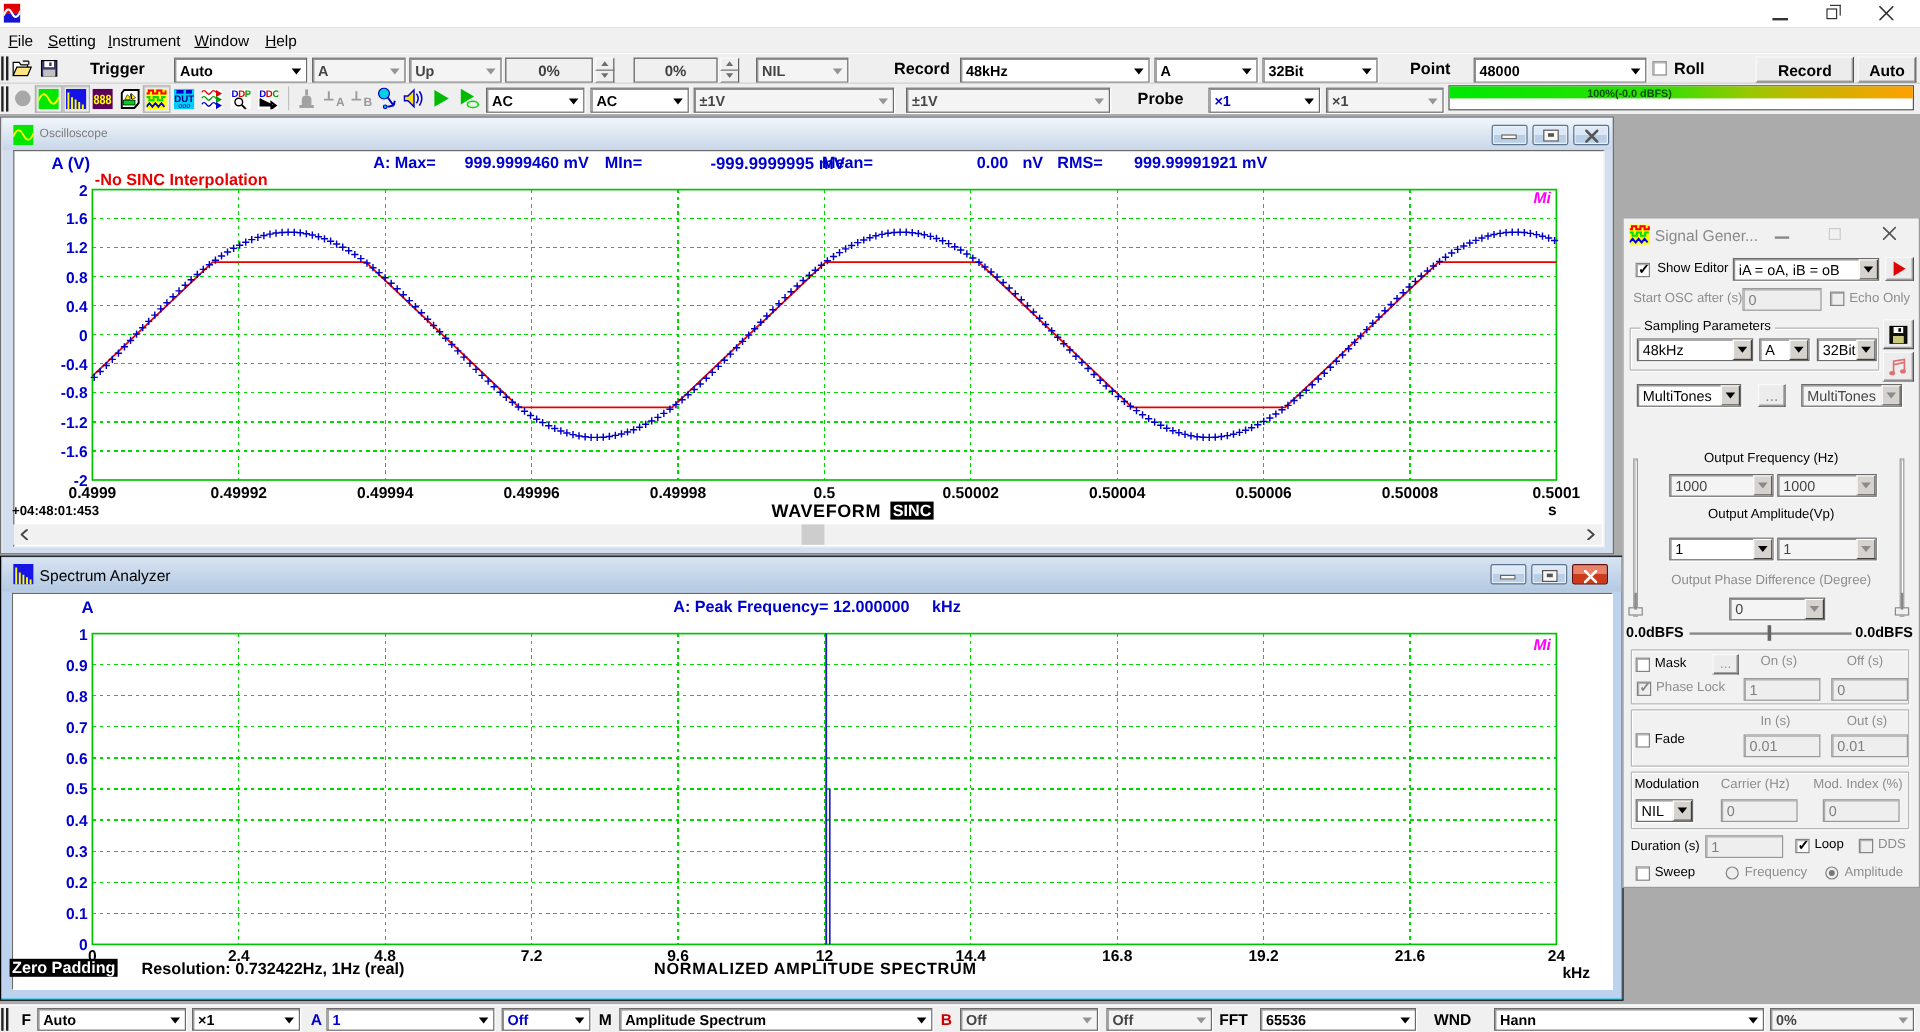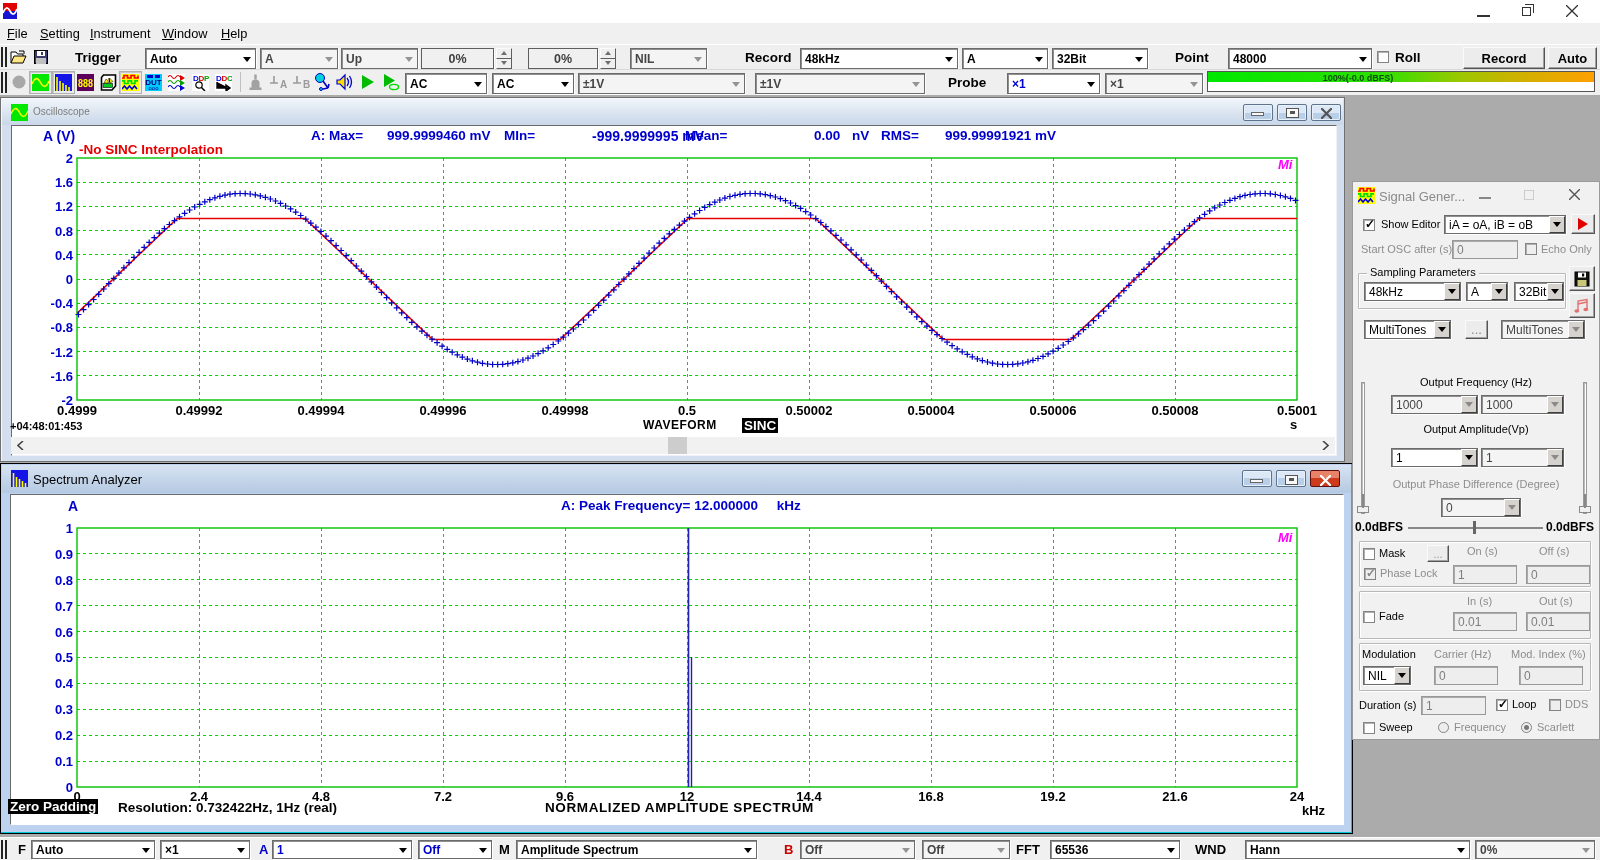--- a/index.html
+++ b/index.html
@@ -258,21 +258,21 @@
 <div class="xlab" style="left:408px;top:403px">0.49996</div>
 <div class="xlab" style="left:530px;top:403px">0.49998</div>
 <div class="xlab" style="left:652px;top:403px">0.5</div>
 <div class="xlab" style="left:774px;top:403px">0.50002</div>
 <div class="xlab" style="left:896px;top:403px">0.50004</div>
 <div class="xlab" style="left:1018px;top:403px">0.50006</div>
 <div class="xlab" style="left:1140px;top:403px">0.50008</div>
 <div class="xlab" style="left:1262px;top:403px">0.5001</div>
 <div class="abs b" style="left:1290px;top:417px;font-size:13px">s</div>
 <div class="abs b" style="left:10px;top:420px;font-size:11px">+04:48:01:453</div>
-<div class="abs b" style="left:643px;top:418px;font-size:12px;letter-spacing:0.5px">WAVEFORM</div>
+<div class="abs b" style="left:643px;top:418px;font-size:15px;letter-spacing:0.5px">WAVEFORM</div>
 <div class="abs b" style="left:742px;top:418px;font-size:13.5px;background:#000;color:#fff;padding:0 2px">SINC</div>
 <div class="abs b" style="left:1278px;top:157px;font-size:13px;color:#ff00ff;font-style:italic">Mi</div>
 <svg class="abs" style="left:0;top:0" width="1600" height="860" viewBox="0 0 1600 860" pointer-events="none">
     <path d="M199.0 158 V400 M321.0 158 V400 M443.0 158 V400 M565.0 158 V400 M687.0 158 V400 M809.0 158 V400 M931.0 158 V400 M1053.0 158 V400 M1175.0 158 V400 " stroke="#00d800" stroke-width="1" stroke-dasharray="3 3" fill="none" shape-rendering="crispEdges"></path>
     <path d="M77 182.2 H1297 M77 206.4 H1297 M77 230.6 H1297 M77 254.8 H1297 M77 279.0 H1297 M77 303.2 H1297 M77 327.4 H1297 M77 351.6 H1297 M77 375.8 H1297 " stroke="#00d800" stroke-width="1" stroke-dasharray="3 3" fill="none" shape-rendering="crispEdges"></path>
     <rect x="77" y="158" width="1220" height="242" fill="none" stroke="#00c400" stroke-width="1.4"></rect>
     <path d="M77.0 313.4 L177.2 218.5 L304.9 218.5 L432.6 339.5 L560.2 339.5 L688.0 218.5 L815.7 218.5 L943.4 339.5 L1071.0 339.5 L1198.8 218.5 L1297.0 218.5" stroke="#e80000" stroke-width="1.5" fill="none"></path>
     <path d="M75.5 314.5h6M78.5 311.5v6M80.5 309.6h6M83.5 306.6v6M85.6 304.6h6M88.6 301.6v6M90.6 299.5h6M93.6 296.5v6M95.7 294.3h6M98.7 291.3v6M100.7 289.0h6M103.7 286.0v6M105.8 283.7h6M108.8 280.7v6M110.8 278.4h6M113.8 275.4v6M115.9 273.1h6M118.9 270.1v6M120.9 267.8h6M123.9 264.8v6M126.0 262.6h6M129.0 259.6v6M131.0 257.4h6M134.0 254.4v6M136.1 252.3h6M139.1 249.3v6M141.2 247.3h6M144.2 244.3v6M146.2 242.4h6M149.2 239.4v6M151.3 237.7h6M154.3 234.7v6M156.3 233.1h6M159.3 230.1v6M161.4 228.7h6M164.4 225.7v6M166.4 224.5h6M169.4 221.5v6M171.5 220.6h6M174.5 217.6v6M176.5 216.8h6M179.5 213.8v6M181.6 213.3h6M184.6 210.3v6M186.6 210.0h6M189.6 207.0v6M191.7 207.0h6M194.7 204.0v6M196.7 204.3h6M199.7 201.3v6M201.8 201.8h6M204.8 198.8v6M206.8 199.7h6M209.8 196.7v6M211.9 197.8h6M214.9 194.8v6M216.9 196.3h6M219.9 193.3v6M222.0 195.1h6M225.0 192.1v6M227.0 194.2h6M230.0 191.2v6M232.1 193.7h6M235.1 190.7v6M237.1 193.5h6M240.1 190.5v6M242.2 193.6h6M245.2 190.6v6M247.2 194.0h6M250.2 191.0v6M252.3 194.8h6M255.3 191.8v6M257.3 195.9h6M260.3 192.9v6M262.4 197.3h6M265.4 194.3v6M267.4 199.0h6M270.4 196.0v6M272.5 201.0h6M275.5 198.0v6M277.5 203.4h6M280.5 200.4v6M282.6 206.0h6M285.6 203.0v6M287.6 208.9h6M290.6 205.9v6M292.7 212.1h6M295.7 209.1v6M297.7 215.5h6M300.7 212.5v6M302.8 219.2h6M305.8 216.2v6M307.8 223.1h6M310.8 220.1v6M312.9 227.2h6M315.9 224.2v6M317.9 231.5h6M320.9 228.5v6M323.0 236.1h6M326.0 233.1v6M328.0 240.7h6M331.0 237.7v6M333.1 245.6h6M336.1 242.6v6M338.1 250.5h6M341.1 247.5v6M343.2 255.6h6M346.2 252.6v6M348.2 260.7h6M351.2 257.7v6M353.3 266.0h6M356.3 263.0v6M358.3 271.2h6M361.3 268.2v6M363.4 276.5h6M366.4 273.5v6M368.4 281.8h6M371.4 278.8v6M373.5 287.1h6M376.5 284.1v6M378.5 292.4h6M381.5 289.4v6M383.6 297.6h6M386.6 294.6v6M388.6 302.8h6M391.6 299.8v6M393.7 307.8h6M396.7 304.8v6M398.7 312.8h6M401.7 309.8v6M403.8 317.6h6M406.8 314.6v6M408.8 322.3h6M411.8 319.3v6M413.9 326.8h6M416.9 323.8v6M418.9 331.1h6M421.9 328.1v6M424.0 335.2h6M427.0 332.2v6M429.0 339.1h6M432.0 336.1v6M434.1 342.7h6M437.1 339.7v6M439.1 346.2h6M442.1 343.2v6M444.2 349.3h6M447.2 346.3v6M449.2 352.2h6M452.2 349.2v6M454.3 354.8h6M457.3 351.8v6M459.3 357.1h6M462.3 354.1v6M464.4 359.1h6M467.4 356.1v6M469.4 360.8h6M472.4 357.8v6M474.5 362.2h6M477.5 359.2v6M479.5 363.3h6M482.5 360.3v6M484.6 364.0h6M487.6 361.0v6M489.6 364.5h6M492.6 361.5v6M494.7 364.5h6M497.7 361.5v6M499.7 364.3h6M502.7 361.3v6M504.8 363.7h6M507.8 360.7v6M509.8 362.8h6M512.8 359.8v6M514.9 361.6h6M517.9 358.6v6M519.9 360.0h6M522.9 357.0v6M525.0 358.2h6M528.0 355.2v6M530.0 356.0h6M533.0 353.0v6M535.1 353.6h6M538.1 350.6v6M540.1 350.8h6M543.1 347.8v6M545.2 347.8h6M548.2 344.8v6M550.2 344.5h6M553.2 341.5v6M555.3 341.0h6M558.3 338.0v6M560.3 337.2h6M563.3 334.2v6M565.4 333.2h6M568.4 330.2v6M570.4 329.0h6M573.4 326.0v6M575.5 324.6h6M578.5 321.6v6M580.5 320.0h6M583.5 317.0v6M585.6 315.2h6M588.6 312.2v6M590.6 310.3h6M593.6 307.3v6M595.6 305.3h6M598.6 302.3v6M600.7 300.2h6M603.7 297.2v6M605.7 295.1h6M608.7 292.1v6M610.8 289.8h6M613.8 286.8v6M615.8 284.5h6M618.8 281.5v6M620.9 279.2h6M623.9 276.2v6M625.9 273.9h6M628.9 270.9v6M631.0 268.6h6M634.0 265.6v6M636.0 263.4h6M639.0 260.4v6M641.1 258.2h6M644.1 255.2v6M646.1 253.1h6M649.1 250.1v6M651.2 248.0h6M654.2 245.0v6M656.2 243.2h6M659.2 240.2v6M661.3 238.4h6M664.3 235.4v6M666.3 233.8h6M669.3 230.8v6M671.4 229.4h6M674.4 226.4v6M676.4 225.2h6M679.4 222.2v6M681.5 221.1h6M684.5 218.1v6M686.5 217.3h6M689.5 214.3v6M691.6 213.8h6M694.6 210.8v6M696.6 210.5h6M699.6 207.5v6M701.7 207.4h6M704.7 204.4v6M706.7 204.6h6M709.7 201.6v6M711.8 202.2h6M714.8 199.2v6M716.8 200.0h6M719.8 197.0v6M721.9 198.1h6M724.9 195.1v6M726.9 196.5h6M729.9 193.5v6M732.0 195.3h6M735.0 192.3v6M737.0 194.3h6M740.0 191.3v6M742.1 193.7h6M745.1 190.7v6M747.1 193.5h6M750.1 190.5v6M752.2 193.5h6M755.2 190.5v6M757.2 193.9h6M760.2 190.9v6M762.3 194.6h6M765.3 191.6v6M767.3 195.7h6M770.3 192.7v6M772.4 197.0h6M775.4 194.0v6M777.4 198.7h6M780.4 195.7v6M782.5 200.7h6M785.5 197.7v6M787.5 203.0h6M790.5 200.0v6M792.6 205.6h6M795.6 202.6v6M797.6 208.4h6M800.6 205.4v6M802.7 211.6h6M805.7 208.6v6M807.7 215.0h6M810.7 212.0v6M812.8 218.6h6M815.8 215.6v6M817.8 222.5h6M820.8 219.5v6M822.9 226.6h6M825.9 223.6v6M827.9 230.9h6M830.9 227.9v6M833.0 235.4h6M836.0 232.4v6M838.0 240.0h6M841.0 237.0v6M843.1 244.8h6M846.1 241.8v6M848.1 249.8h6M851.1 246.8v6M853.2 254.8h6M856.2 251.8v6M858.2 260.0h6M861.2 257.0v6M863.3 265.2h6M866.3 262.2v6M868.3 270.4h6M871.3 267.4v6M873.4 275.7h6M876.4 272.7v6M878.4 281.1h6M881.4 278.1v6M883.5 286.4h6M886.5 283.4v6M888.5 291.6h6M891.5 288.6v6M893.6 296.9h6M896.6 293.9v6M898.6 302.0h6M901.6 299.0v6M903.7 307.1h6M906.7 304.1v6M908.7 312.1h6M911.7 309.1v6M913.8 316.9h6M916.8 313.9v6M918.8 321.6h6M921.8 318.6v6M923.9 326.1h6M926.9 323.1v6M928.9 330.4h6M931.9 327.4v6M934.0 334.6h6M937.0 331.6v6M939.0 338.5h6M942.0 335.5v6M944.1 342.2h6M947.1 339.2v6M949.1 345.7h6M952.1 342.7v6M954.2 348.9h6M957.2 345.9v6M959.2 351.8h6M962.2 348.8v6M964.3 354.4h6M967.3 351.4v6M969.3 356.8h6M972.3 353.8v6M974.4 358.9h6M977.4 355.9v6M979.4 360.6h6M982.4 357.6v6M984.5 362.0h6M987.5 359.0v6M989.5 363.2h6M992.5 360.2v6M994.6 364.0h6M997.6 361.0v6M999.6 364.4h6M1002.6 361.4v6M1004.7 364.5h6M1007.7 361.5v6M1009.7 364.3h6M1012.7 361.3v6M1014.8 363.8h6M1017.8 360.8v6M1019.8 363.0h6M1022.8 360.0v6M1024.9 361.8h6M1027.9 358.8v6M1029.9 360.3h6M1032.9 357.3v6M1035.0 358.5h6M1038.0 355.5v6M1040.0 356.4h6M1043.0 353.4v6M1045.1 353.9h6M1048.1 350.9v6M1050.1 351.2h6M1053.1 348.2v6M1055.2 348.3h6M1058.2 345.3v6M1060.2 345.0h6M1063.2 342.0v6M1065.3 341.5h6M1068.3 338.5v6M1070.3 337.8h6M1073.3 334.8v6M1075.4 333.8h6M1078.4 330.8v6M1080.4 329.6h6M1083.4 326.6v6M1085.5 325.2h6M1088.5 322.2v6M1090.5 320.7h6M1093.5 317.7v6M1095.6 315.9h6M1098.6 312.9v6M1100.6 311.1h6M1103.6 308.1v6M1105.7 306.1h6M1108.7 303.1v6M1110.7 301.0h6M1113.7 298.0v6M1115.8 295.8h6M1118.8 292.8v6M1120.8 290.6h6M1123.8 287.6v6M1125.9 285.3h6M1128.9 282.3v6M1130.9 280.0h6M1133.9 277.0v6M1136.0 274.7h6M1139.0 271.7v6M1141.0 269.4h6M1144.0 266.4v6M1146.1 264.1h6M1149.1 261.1v6M1151.1 258.9h6M1154.1 255.9v6M1156.2 253.8h6M1159.2 250.8v6M1161.2 248.8h6M1164.2 245.8v6M1166.3 243.9h6M1169.3 240.9v6M1171.3 239.1h6M1174.3 236.1v6M1176.4 234.5h6M1179.4 231.5v6M1181.4 230.0h6M1184.4 227.0v6M1186.5 225.8h6M1189.5 222.8v6M1191.5 221.7h6M1194.5 218.7v6M1196.6 217.9h6M1199.6 214.9v6M1201.6 214.3h6M1204.6 211.3v6M1206.7 210.9h6M1209.7 207.9v6M1211.7 207.8h6M1214.7 204.8v6M1216.8 205.0h6M1219.8 202.0v6M1221.8 202.5h6M1224.8 199.5v6M1226.9 200.3h6M1229.9 197.3v6M1231.9 198.4h6M1234.9 195.4v6M1237.0 196.7h6M1240.0 193.7v6M1242.0 195.4h6M1245.0 192.4v6M1247.1 194.5h6M1250.1 191.5v6M1252.1 193.8h6M1255.1 190.8v6M1257.2 193.5h6M1260.2 190.5v6M1262.2 193.5h6M1265.2 190.5v6M1267.3 193.8h6M1270.3 190.8v6M1272.3 194.5h6M1275.3 191.5v6M1277.4 195.5h6M1280.4 192.5v6M1282.4 196.8h6M1285.4 193.8v6M1287.5 198.4h6M1290.5 195.4v6M1292.5 200.4h6M1295.5 197.4v6" stroke="#0000c8" stroke-width="1.2" fill="none"></path>
   </svg>
 <div class="abs" style="left:11px;top:437px;width:1324px;height:17px;background:#f1f1f1">
@@ -431,33 +431,33 @@
     <div class="edit" style="left:68px;top:514px;width:65px;height:19px">1</div>
     <div class="cb chk" style="left:143px;top:517px"></div>
     <div class="lbl" style="left:159px;top:516px">Loop</div>
     <div class="cb dis" style="left:196px;top:517px"></div>
     <div class="lbl g" style="left:212px;top:516px">DDS</div>
     <div class="cb" style="left:10px;top:540px"></div>
     <div class="lbl" style="left:26px;top:539px">Sweep</div>
     <div class="radio dis" style="left:85px;top:540px"></div>
     <div class="lbl g" style="left:101px;top:539px">Frequency</div>
     <div class="radio sel dis" style="left:168px;top:540px"></div>
-    <div class="lbl g" style="left:184px;top:539px">Scarlett</div>
+    <div class="lbl g" style="left:184px;top:539px">Amplitude</div>
   </div>
 <div class="abs" style="left:0;top:837px;width:1600px;height:23px;background:#f0f0f0;border-top:1px solid #fff">
     <div class="abs" style="left:1px;top:2px;width:2px;height:19px;background:#222"></div>
     <div class="abs" style="left:5px;top:2px;width:2px;height:19px;background:#222"></div>
     <div class="abs b" style="left:18px;top:4px;font-size:13px">F</div>
     <div class="combo" style="left:31px;top:2px;width:124px;height:19px;font-size:12px">Auto<span class="ar"></span></div>
     <div class="combo" style="left:160px;top:2px;width:90px;height:19px;font-size:12px">×1<span class="ar"></span></div>
     <div class="abs b" style="left:259px;top:4px;font-size:13px;color:#0000cc">A</div>
     <div class="combo" style="left:272px;top:2px;width:140px;height:19px;font-size:12px;color:#0000cc">1<span class="ar"></span></div>
     <div class="combo" style="left:418px;top:2px;width:74px;height:19px;font-size:12px;color:#0000cc">Off<span class="ar"></span></div>
     <div class="abs b" style="left:499px;top:4px;font-size:13px">M</div>
-    <div class="combo" style="left:516px;top:2px;width:241px;height:19px;font-size:12px">Amplitude Spectrum<span class="ar"></span></div>
+    <div class="combo" style="left:516px;top:2px;width:261px;height:19px;font-size:12px">Amplitude Spectrum<span class="ar"></span></div>
     <div class="abs b" style="left:784px;top:4px;font-size:13px;color:#cc0000">B</div>
     <div class="combo dis" style="left:800px;top:2px;width:115px;height:19px;font-size:12px">Off<span class="ar"></span></div>
     <div class="combo dis" style="left:922px;top:2px;width:88px;height:19px;font-size:12px">Off<span class="ar"></span></div>
     <div class="abs b" style="left:1016px;top:4px;font-size:13px">FFT</div>
     <div class="combo" style="left:1050px;top:2px;width:130px;height:19px;font-size:12px">65536<span class="ar"></span></div>
     <div class="abs b" style="left:1195px;top:4px;font-size:13px">WND</div>
     <div class="combo" style="left:1245px;top:2px;width:225px;height:19px;font-size:12px">Hann<span class="ar"></span></div>
     <div class="combo dis" style="left:1475px;top:2px;width:120px;height:19px;font-size:12px">0%<span class="ar"></span></div>
   </div>
 </body></html>

